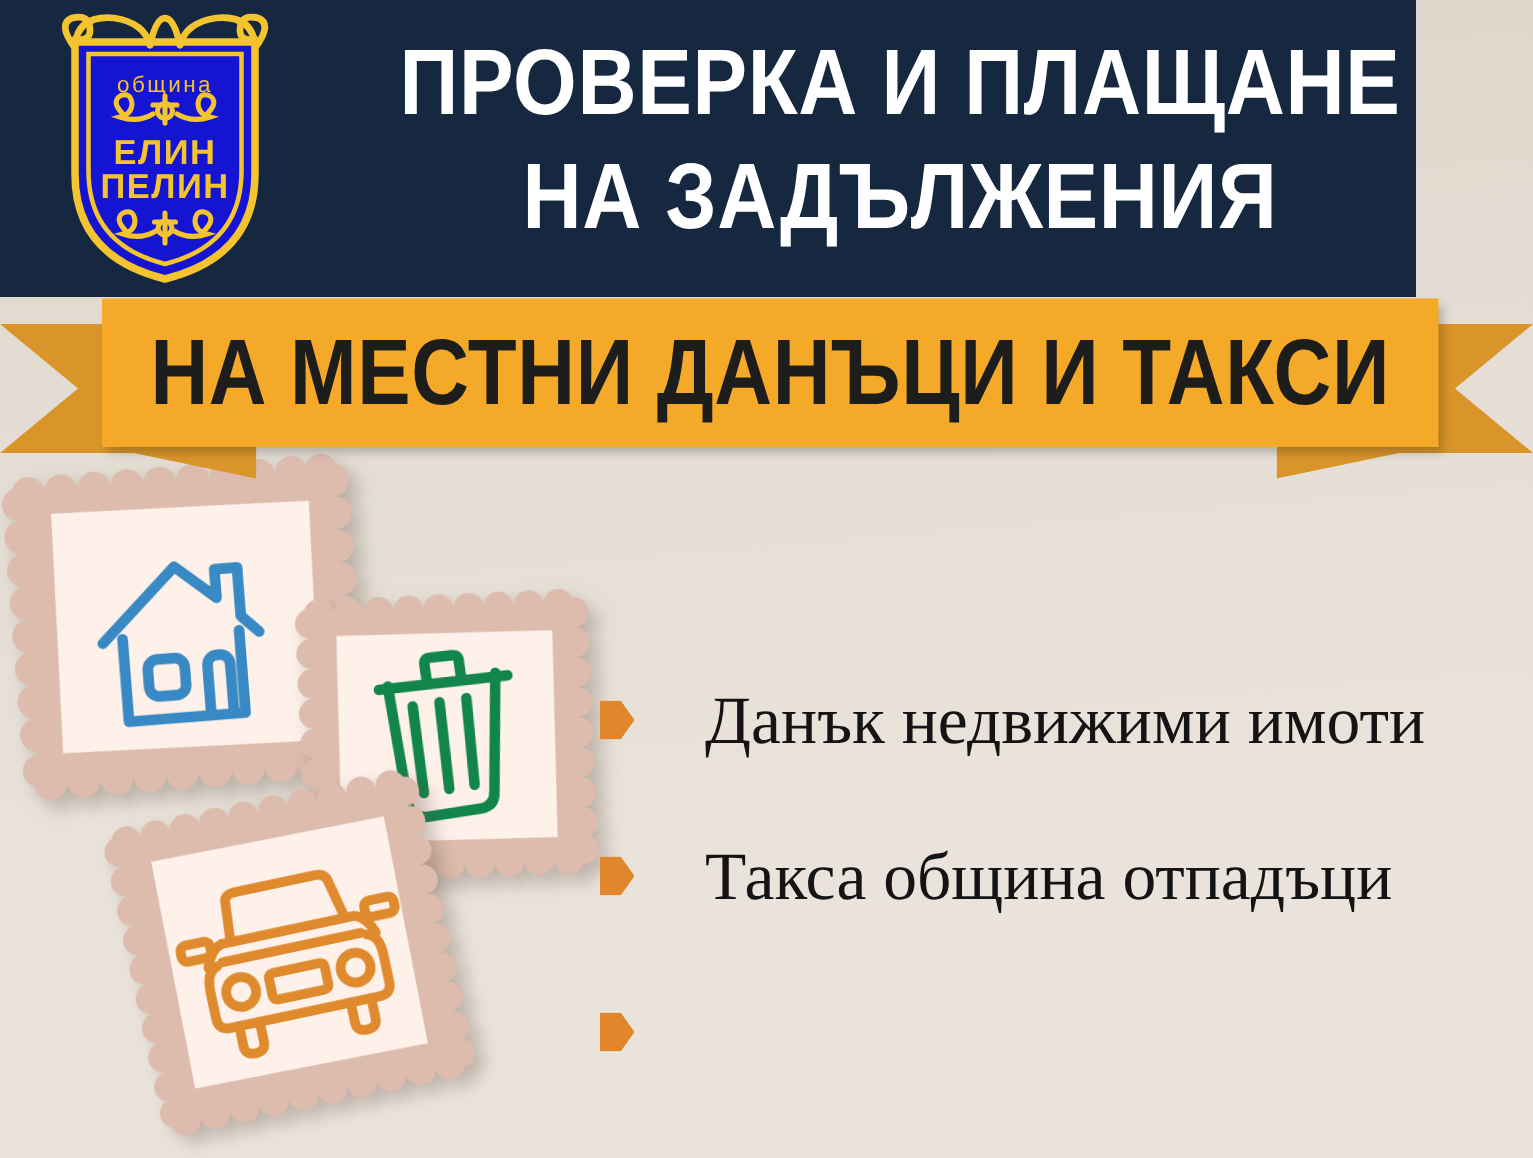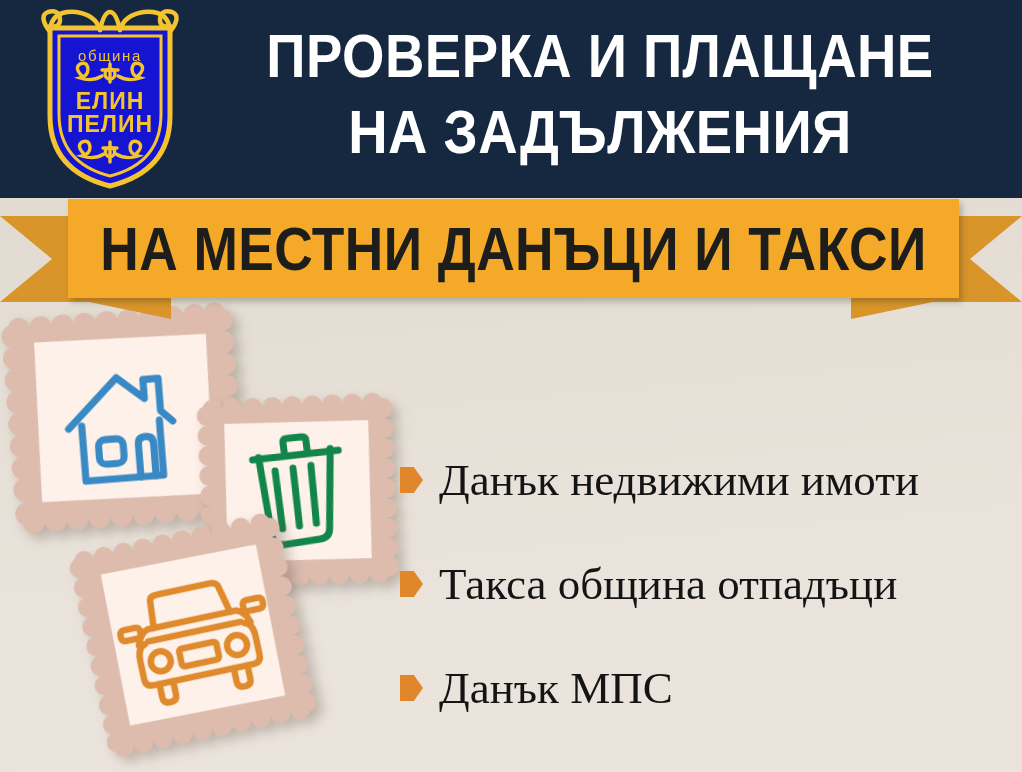--- a/index.html
+++ b/index.html
@@ -18,21 +18,21 @@
     height: 772px;
     overflow: hidden;
     background: linear-gradient(175deg, #dcd5c9 0%, #e3ddd3 35%, #e9e3db 70%, #ebe4dc 100%);
   }
 
   
   .header {
     position: absolute;
     left: 0;
     top: 0;
-    width: 1022px;
+    width: 944px;
     height: 198px;
     background: #15283f;
     z-index: 5;
   }
 
   
   .crest {
     position: absolute;
     left: 30px;
     top: 6px;
@@ -135,20 +135,21 @@
     position: absolute;
     left: 400px;
     top: 428px;
     width: 610px;
     z-index: 4;
   }
   .tax-item {
     display: flex;
     align-items: center;
     height: 104px;
+    gap: 31px;
   }
   .bullet {
     flex: 0 0 auto;
     width: 23px;
     height: 26px;
     margin-right: 16px;
     background: #e0872c;
     clip-path: polygon(0 0, 60% 0, 100% 50%, 60% 100%, 0 100%);
   }
   .tax-label {
@@ -418,18 +419,17 @@
       <span class="tax-label">Данък недвижими имоти</span>
     </div>
 
     <div class="tax-item">
       <span class="bullet"></span>
       <span class="tax-label">Такса община отпадъци</span>
     </div>
 
     <div class="tax-item">
       <span class="bullet"></span>
-      <span class="tax-label">Данък МПС</span>
     </div>
 
   </div>
 
 </div>
 
 </body></html>

